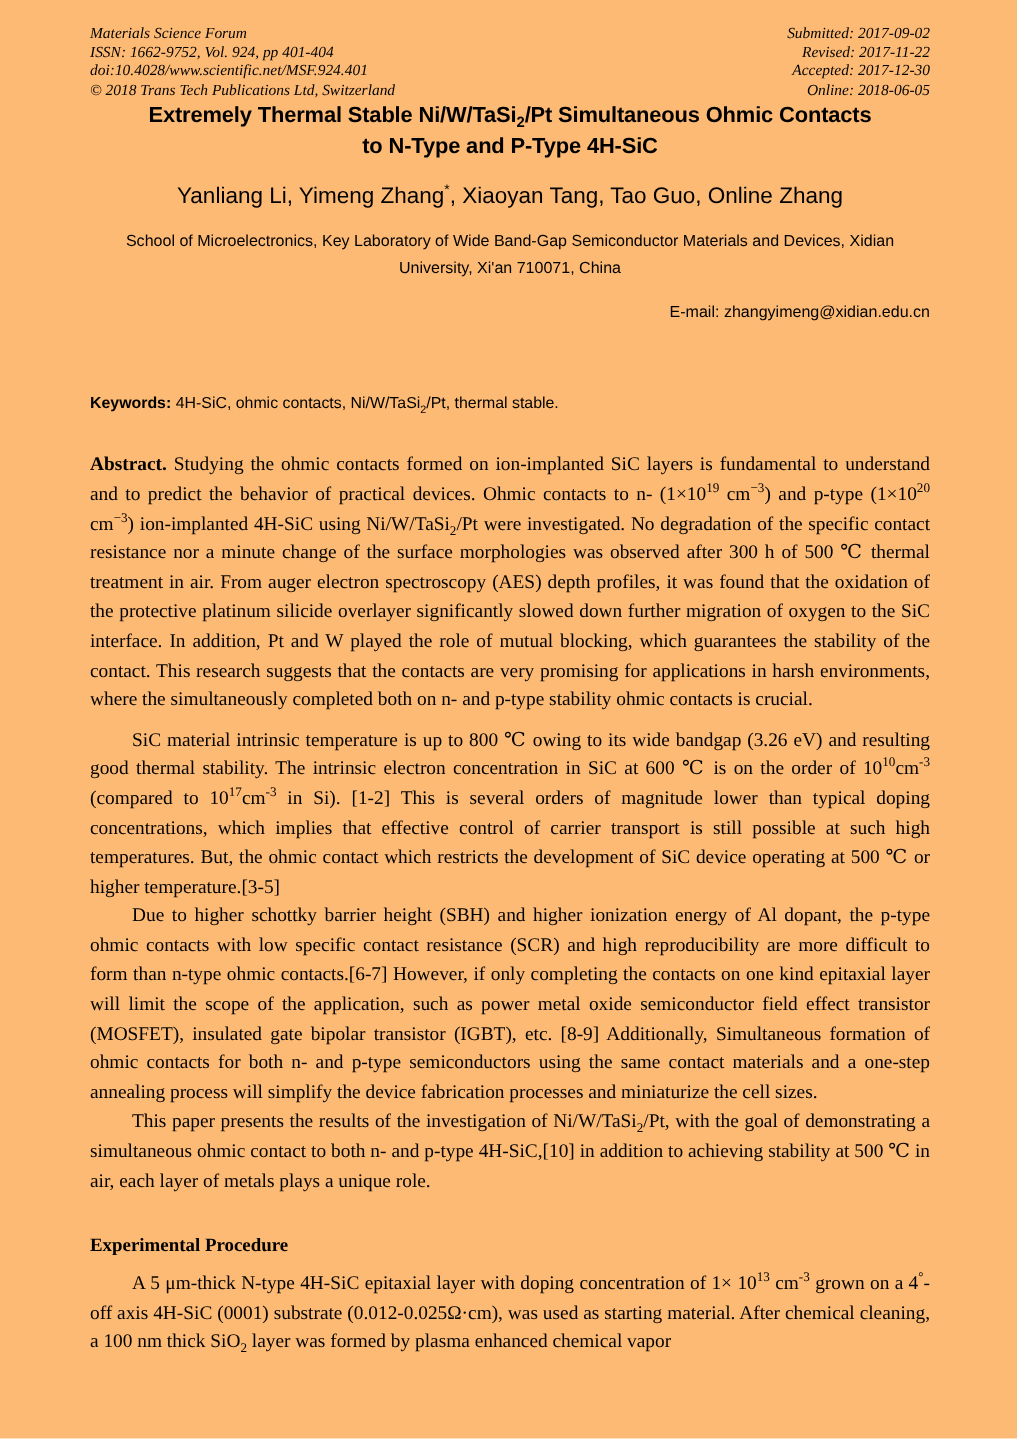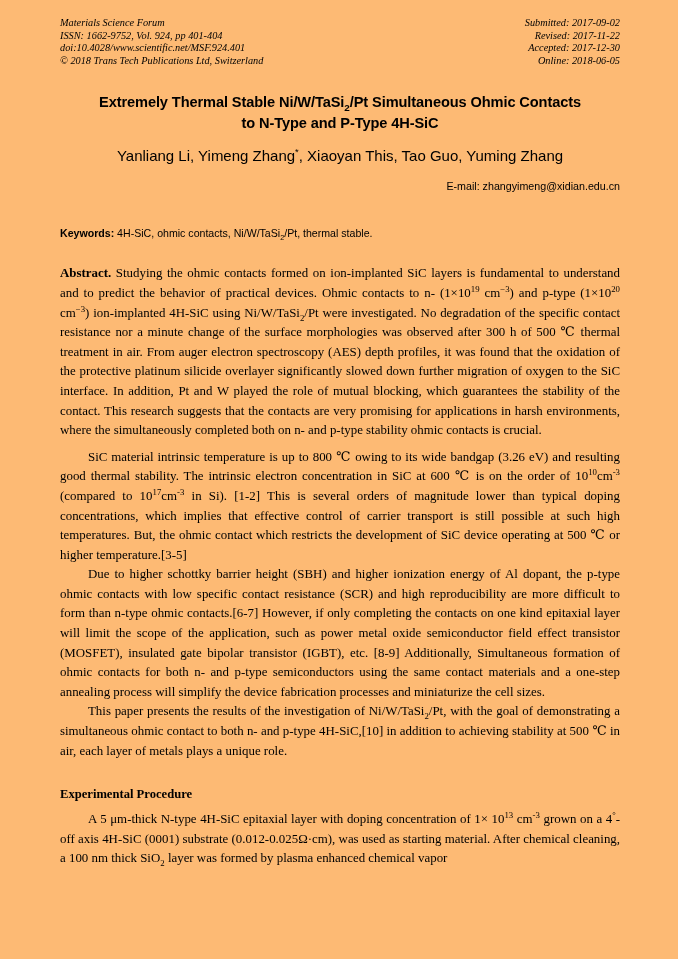--- a/index.html
+++ b/index.html
@@ -32,21 +32,20 @@
     font-style: italic;
     font-size: 10.3px;
     line-height: 12.6px;
   }
   .jheader .left { text-align: left; }
   .jheader .right { text-align: right; white-space: nowrap; }
   .jheader div > div { white-space: nowrap; }
 
   
   .title {
-    margin-top: 25px;
     font-family: "Liberation Sans", "DejaVu Sans", sans-serif;
     font-weight: bold;
     font-size: 14.6px;
     line-height: 21px;
     text-align: center;
     letter-spacing: -0.1px;
   }
 
   
   .authors {
@@ -69,21 +68,21 @@
   .email {
     margin-top: 13px;
     font-family: "Liberation Sans", "DejaVu Sans", sans-serif;
     font-size: 10.7px;
     line-height: 15px;
     text-align: right;
   }
 
   
   .keywords {
-    margin-top: 32px;
+    margin-top: 46px;
     font-family: "Liberation Sans", "DejaVu Sans", sans-serif;
     font-size: 10.6px;
     line-height: 15px;
     text-align: left;
   }
   .keywords .kw-label { font-weight: bold; }
 
   
   .abstract {
     margin-top: 23px;
@@ -141,23 +140,27 @@
         <div>Online: 2018-06-05</div>
       </div>
     </div>
 
     <div class="title">
       <span>Extremely Thermal Stable Ni/W/TaSi</span><sub>2</sub><span>/Pt Simultaneous Ohmic Contacts</span><br>
       <span>to N-Type and P-Type 4H-SiC</span>
     </div>
 
     <div class="authors">
-      <span>Yanliang Li, Yimeng Zhang</span><span class="star">*</span><span>, Xiaoyan This, Tao Guo, Yuming Zhang</span>
+      <span>Yanliang Li, Yimeng Zhang</span><span class="star">*</span><span>, Xiaoyan Tang, Tao Guo, Online Zhang</span>
     </div>
 
+    <div class="affiliation">
+      <span>School of Microelectronics, Key Laboratory of Wide Band-Gap Semiconductor Materials and</span>
+      <span>Devices, Xidian University, Xi'an 710071, China</span>
+    </div>
     <div class="email">E-mail: zhangyimeng@xidian.edu.cn</div>
 
     <div class="keywords">
       <span class="kw-label">Keywords:</span><span> 4H-SiC, ohmic contacts, Ni/W/TaSi</span><sub>2</sub><span>/Pt, thermal stable.</span>
     </div>
 
     <div class="abstract">
       <span class="ab-label">Abstract.</span><span> Studying the ohmic contacts formed on ion-implanted SiC layers is fundamental to understand and to predict the behavior of practical devices. Ohmic contacts to n- (1×10</span><sup>19</sup><span> cm</span><sup>−3</sup><span>) and p-type (1×10</span><sup>20</sup><span> cm</span><sup>−3</sup><span>) ion-implanted 4H-SiC using Ni/W/TaSi</span><sub>2</sub><span>/Pt were investigated. No degradation of the specific contact resistance nor a minute change of the surface morphologies was observed after 300 h of 500 ℃ thermal treatment in air. From auger electron spectroscopy (AES) depth profiles, it was found that the oxidation of the protective platinum silicide overlayer significantly slowed down further migration of oxygen to the SiC interface. In addition, Pt and W played the role of mutual blocking, which guarantees the stability of the contact. This research suggests that the contacts are very promising for applications in harsh environments, where the simultaneously completed both on n- and p-type stability ohmic contacts is crucial.</span>
     </div>
 

